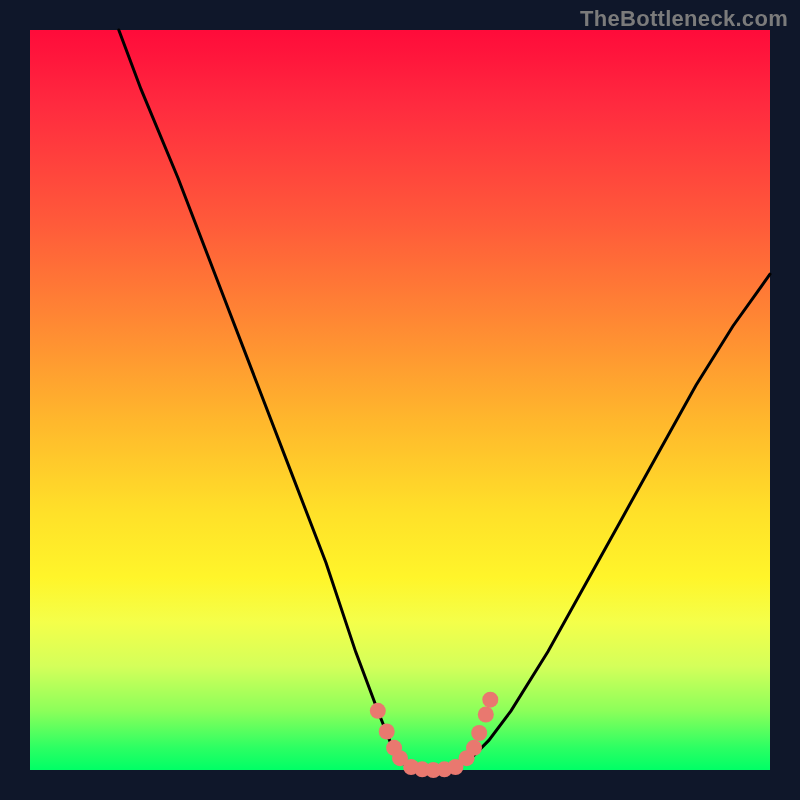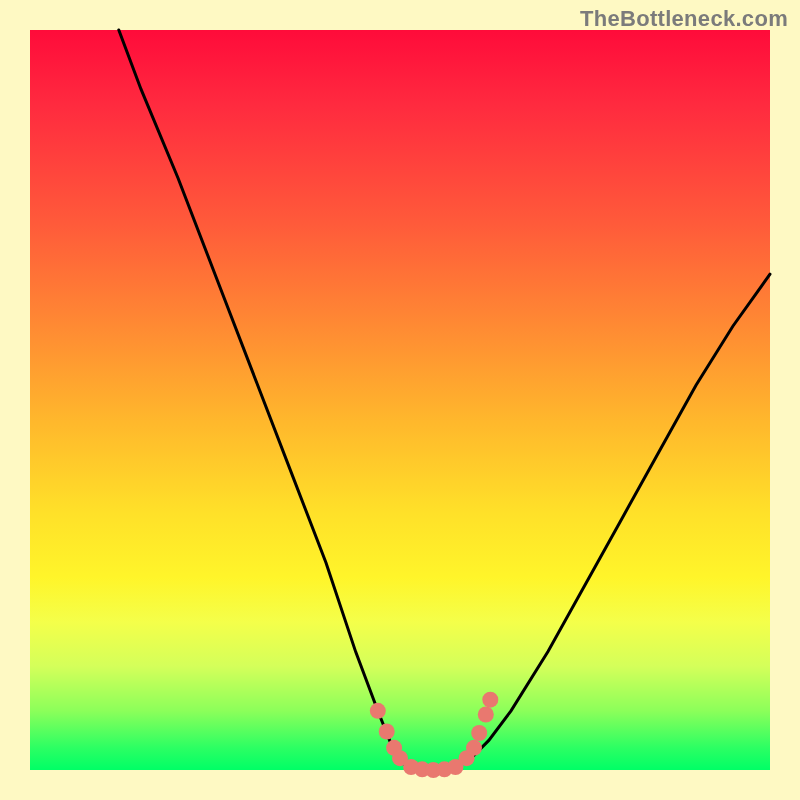--- a/index.html
+++ b/index.html
@@ -8,21 +8,21 @@
     width: 800px;
     height: 800px;
     background: #000;
     overflow: hidden;
     font-family: Arial, Helvetica, sans-serif;
   }
   .frame {
     position: relative;
     width: 800px;
     height: 800px;
-    background: #fef9c3;
+    background: #0f172a;
   }
   .plot-area {
     position: absolute;
     left: 30px;
     top: 30px;
     width: 740px;
     height: 740px;
     
     background: linear-gradient(
       to bottom,

